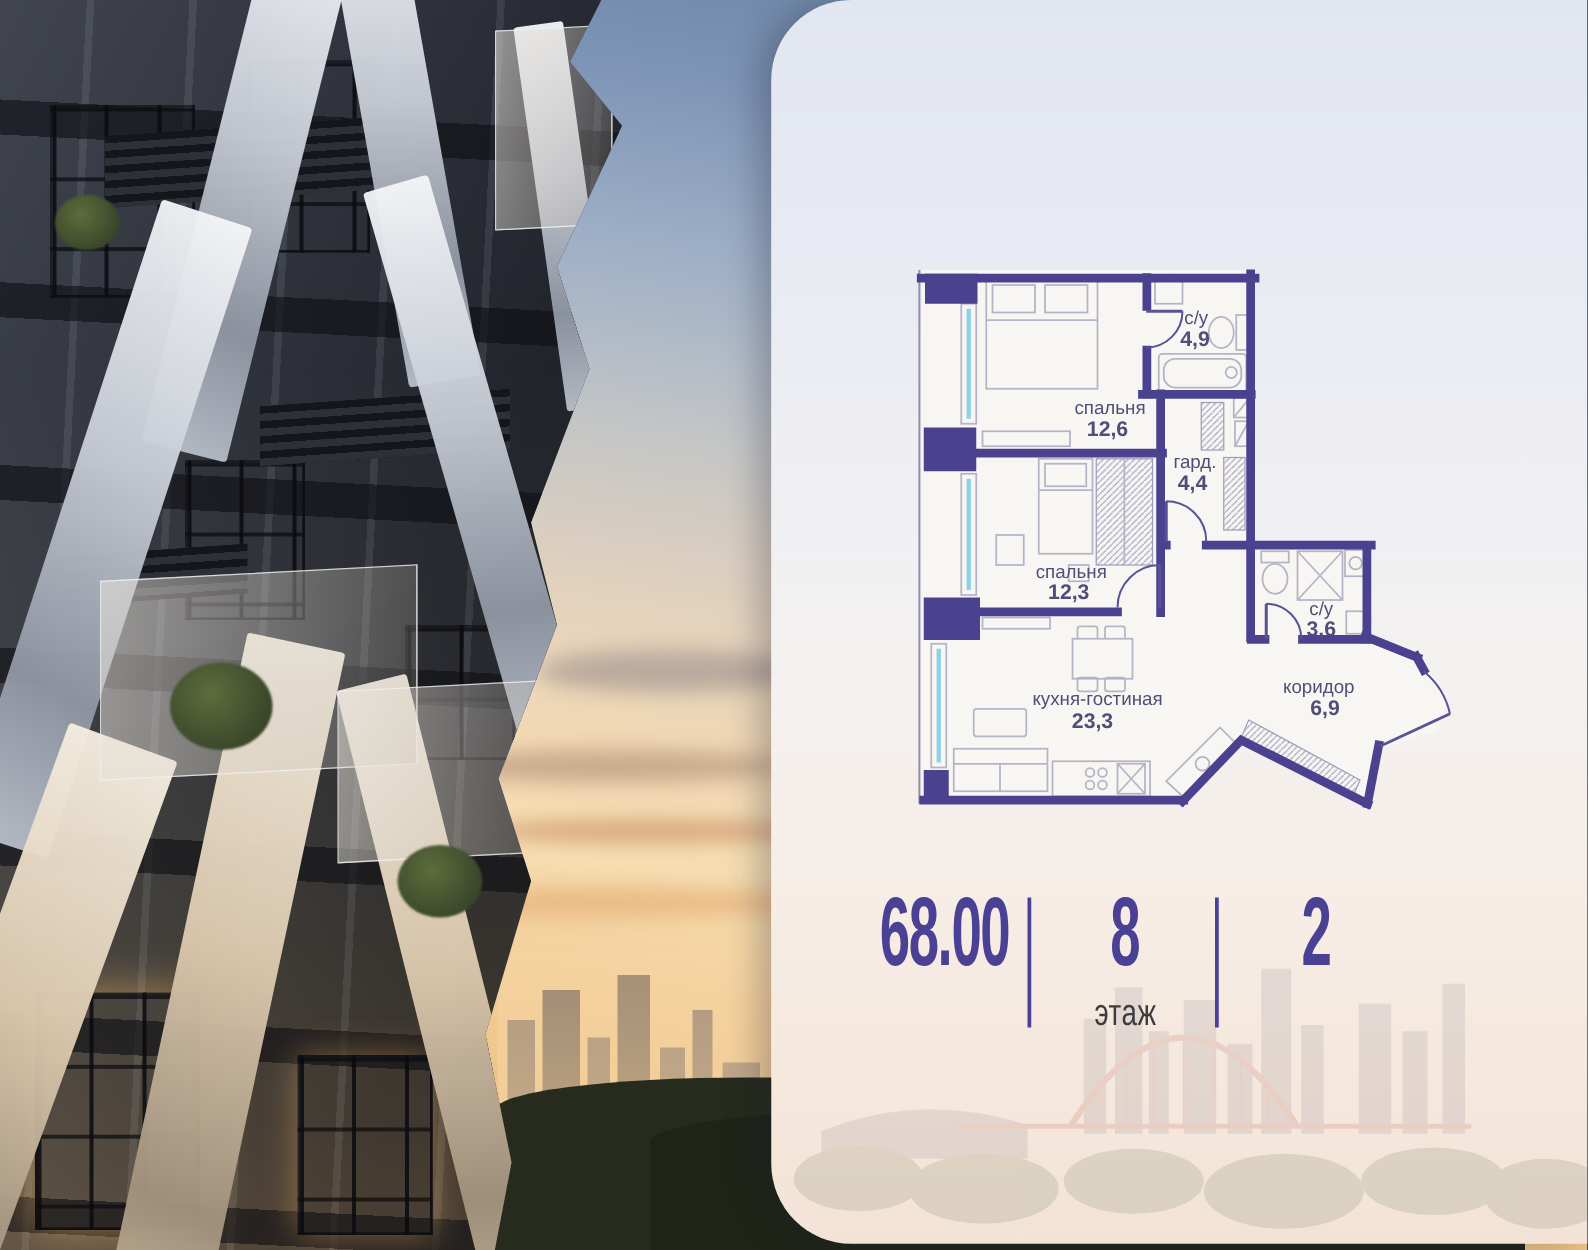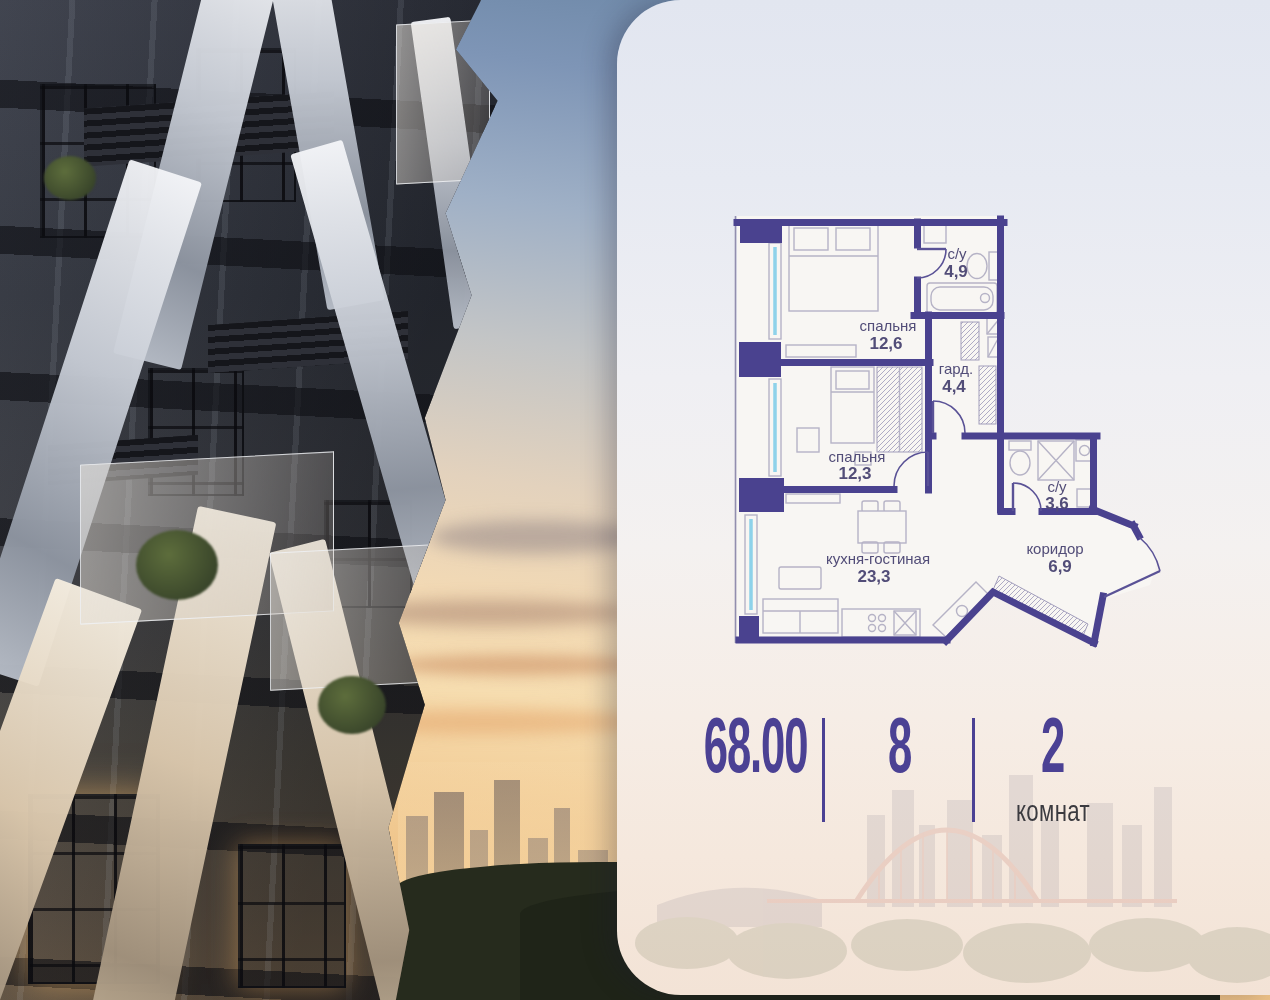--- a/index.html
+++ b/index.html
@@ -323,20 +323,20 @@
     <text class="ra" x="1060" y="572">6,9</text>
   </svg>
 
   <div class="stats">
     <div class="stat st1">
       <div class="sv"><span>68.00</span></div>
     </div>
     <div class="vline v1"></div>
     <div class="stat st2">
       <div class="sv"><span>8</span></div>
+      <div class="sl"><span>этаж</span></div>
     </div>
     <div class="vline v2"></div>
     <div class="stat st3">
       <div class="sv"><span>2</span></div>
-      <div class="sl"><span>комнат</span></div>
     </div>
   </div>
 </div>
 
 </body></html>

